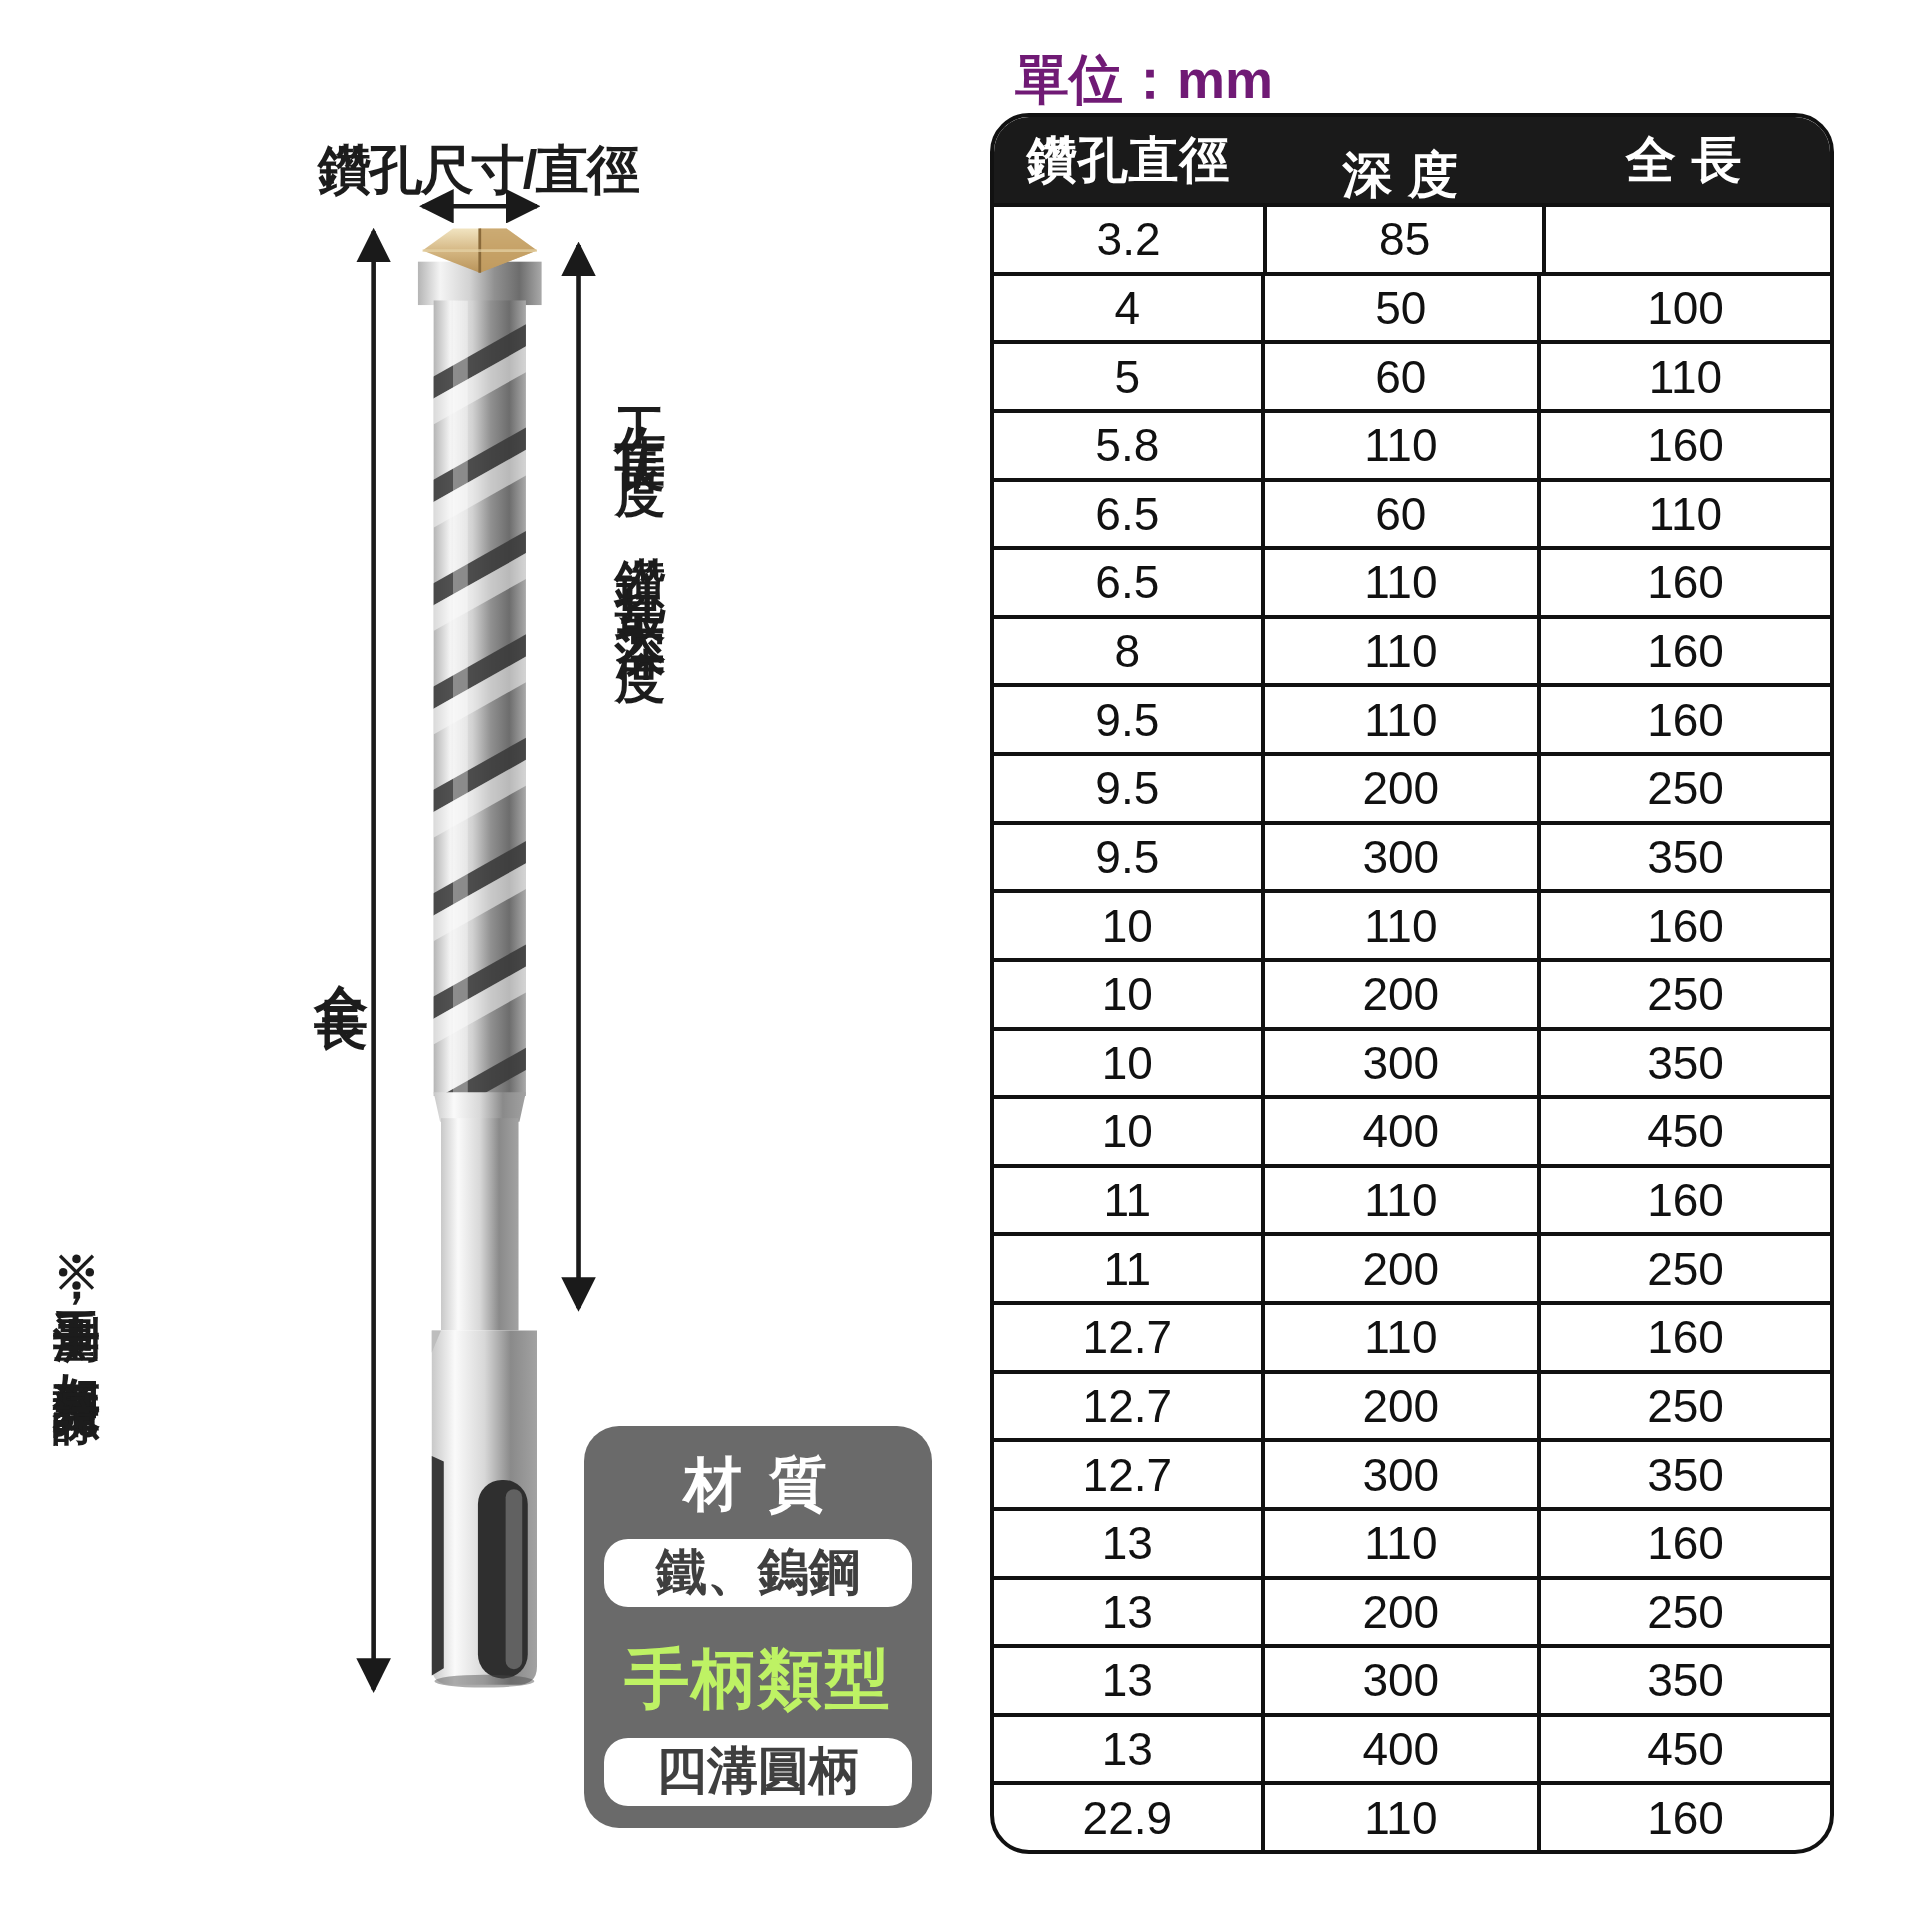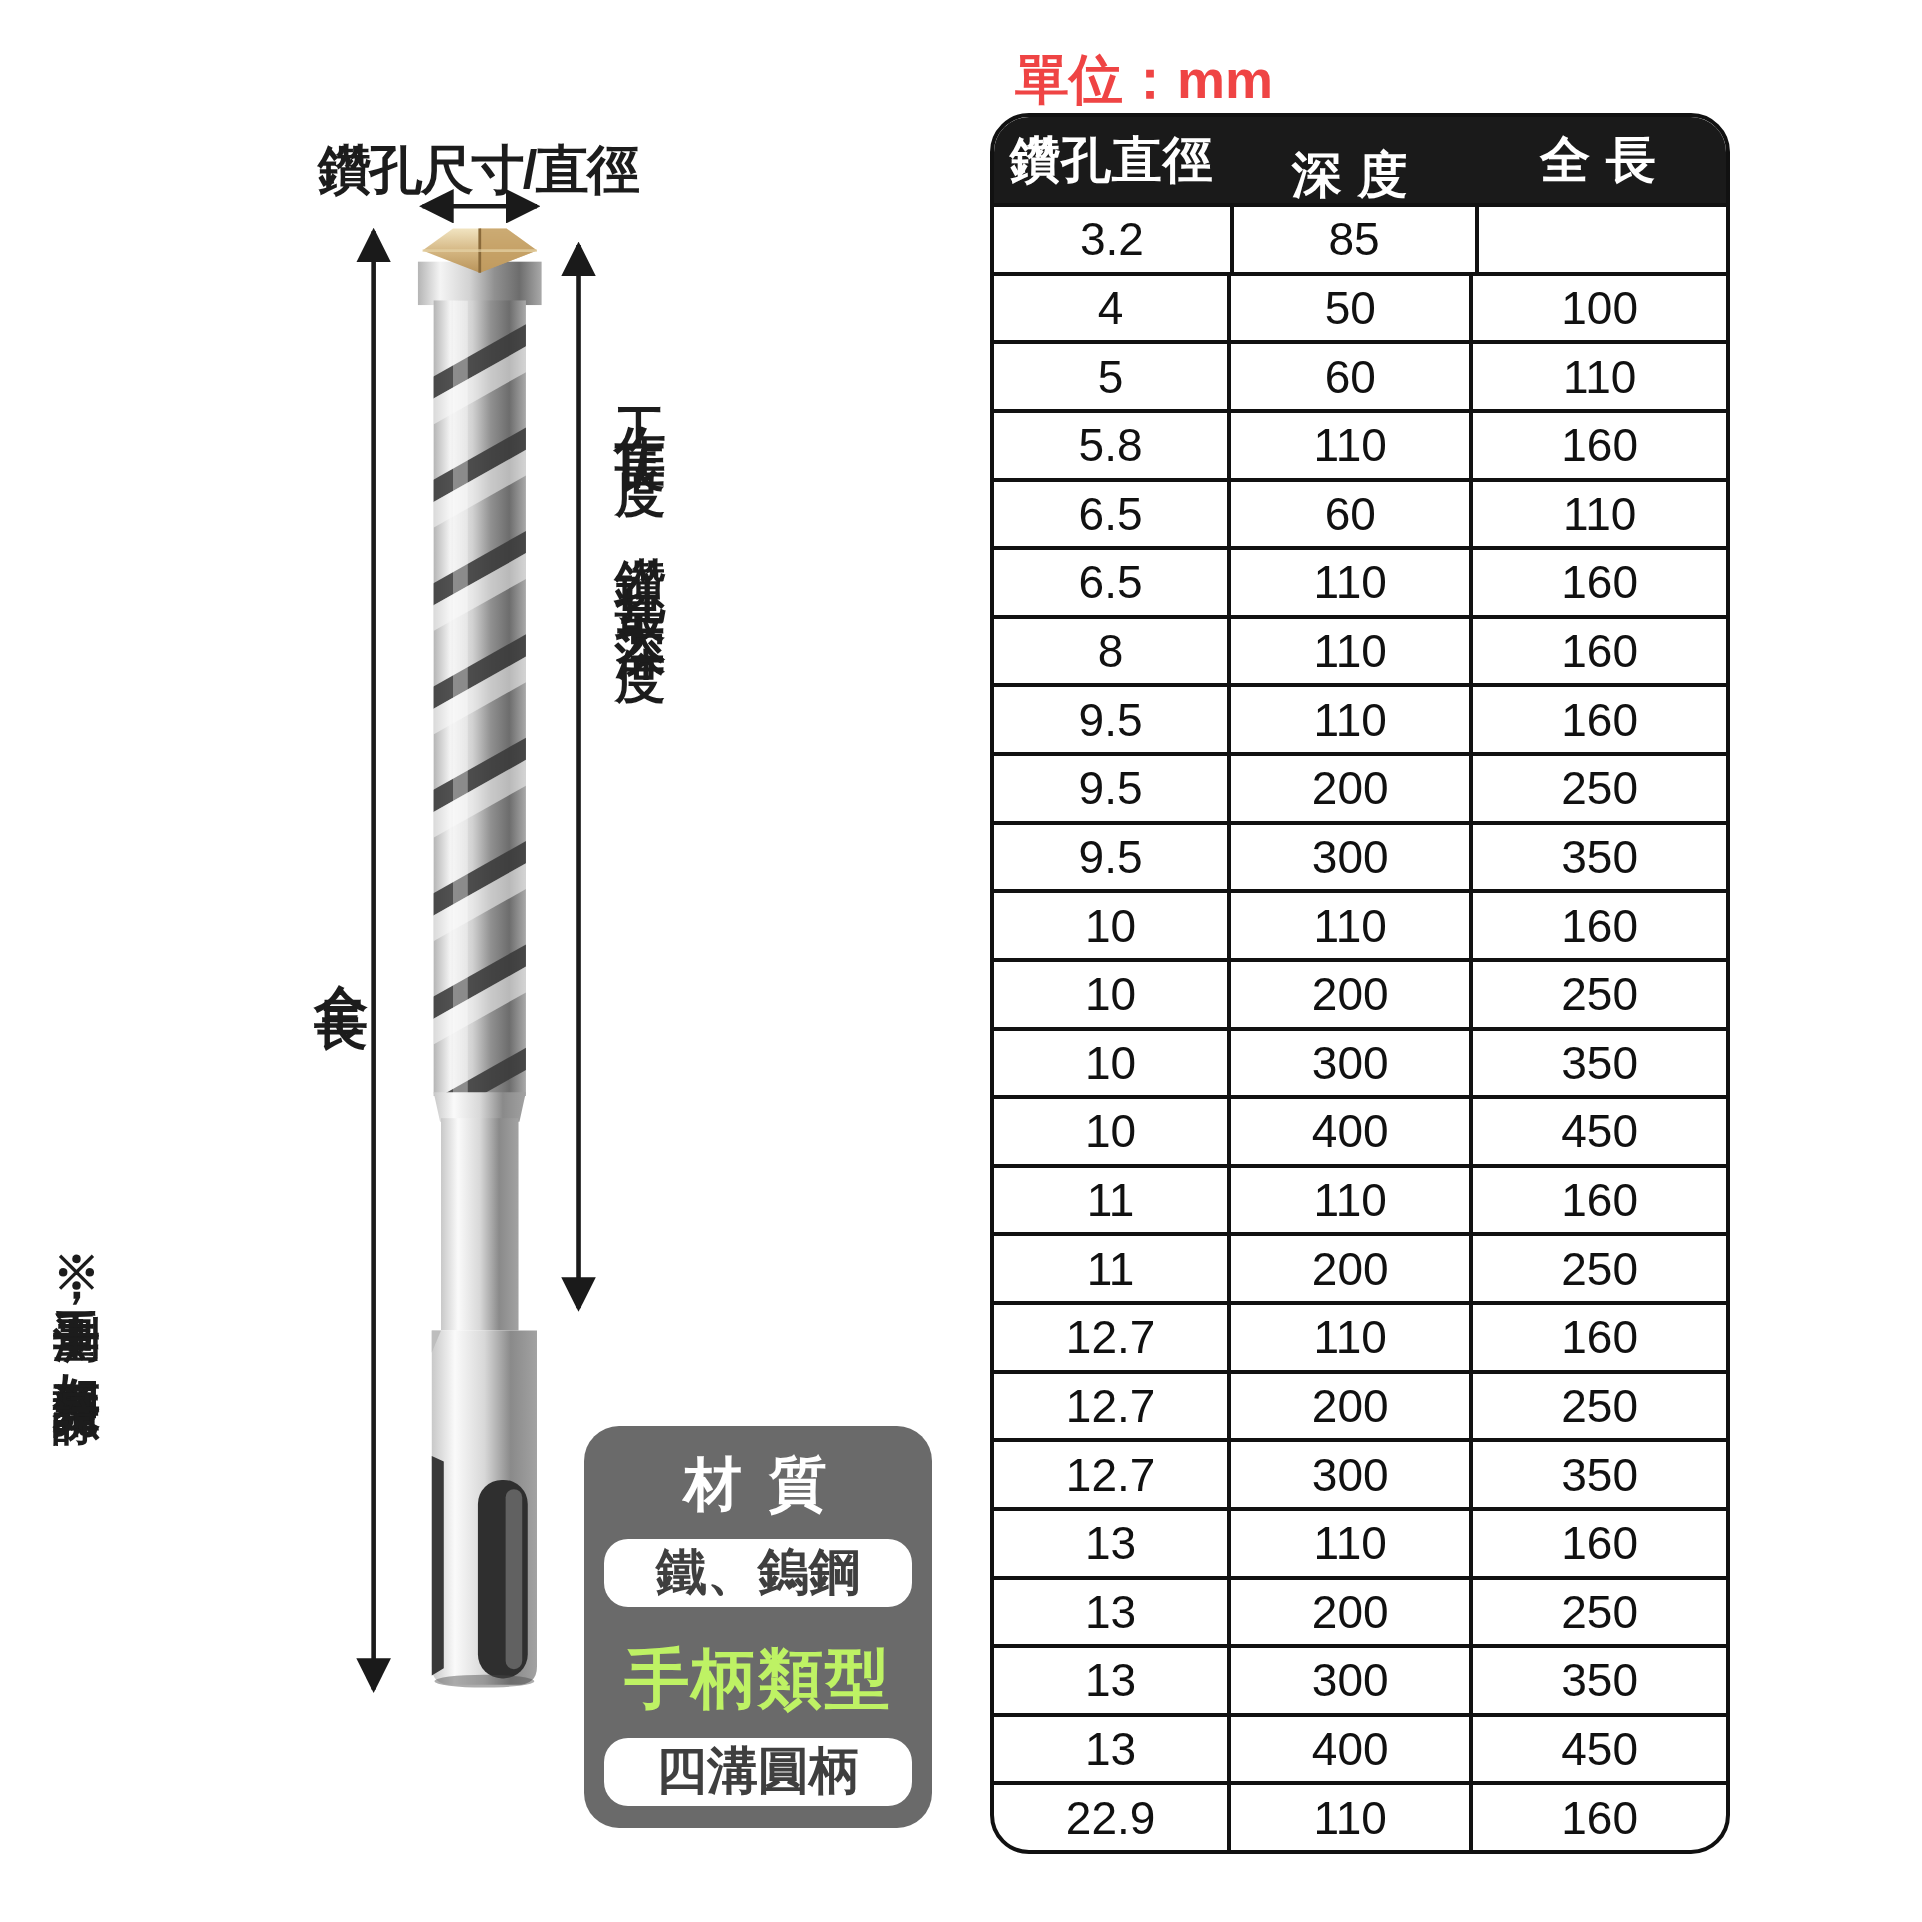--- a/index.html
+++ b/index.html
@@ -38,25 +38,25 @@
   .spec-title{font-size:58px;font-weight:700;color:#ffffff;margin-top:20px;letter-spacing:5.5px;white-space:nowrap;}
   .spec-title2{font-size:65px;font-weight:700;color:#bef264;margin-top:28px;letter-spacing:1.8px;white-space:nowrap;}
   .spec-pill{
     width:308px;height:68px;background:#ffffff;border-radius:24px;margin-top:14.8px;
     display:flex;align-items:center;justify-content:center;
     font-size:51px;font-weight:700;color:#3f3f3f;white-space:nowrap;
   }
   
   .unit-label{
     position:absolute;left:1015px;top:44px;
-    font-size:54px;font-weight:700;color:#ef4444;white-space:nowrap;
+    font-size:54px;font-weight:700;color:#701a75;white-space:nowrap;
   }
   
   .size-table{
-    position:absolute;left:990px;top:113px;width:740px;height:1741px;
+    position:absolute;left:990px;top:113px;width:844px;height:1741px;
     border:4.6px solid #111111;border-radius:39px;overflow:hidden;background:#ffffff;
     box-sizing:border-box;
   }
   .thead{
     height:86px;display:flex;align-items:center;
   }
   .th{
     display:flex;align-items:center;justify-content:center;
     color:#ffffff;font-size:50px;font-weight:700;letter-spacing:0.9px;white-space:nowrap;
   }

